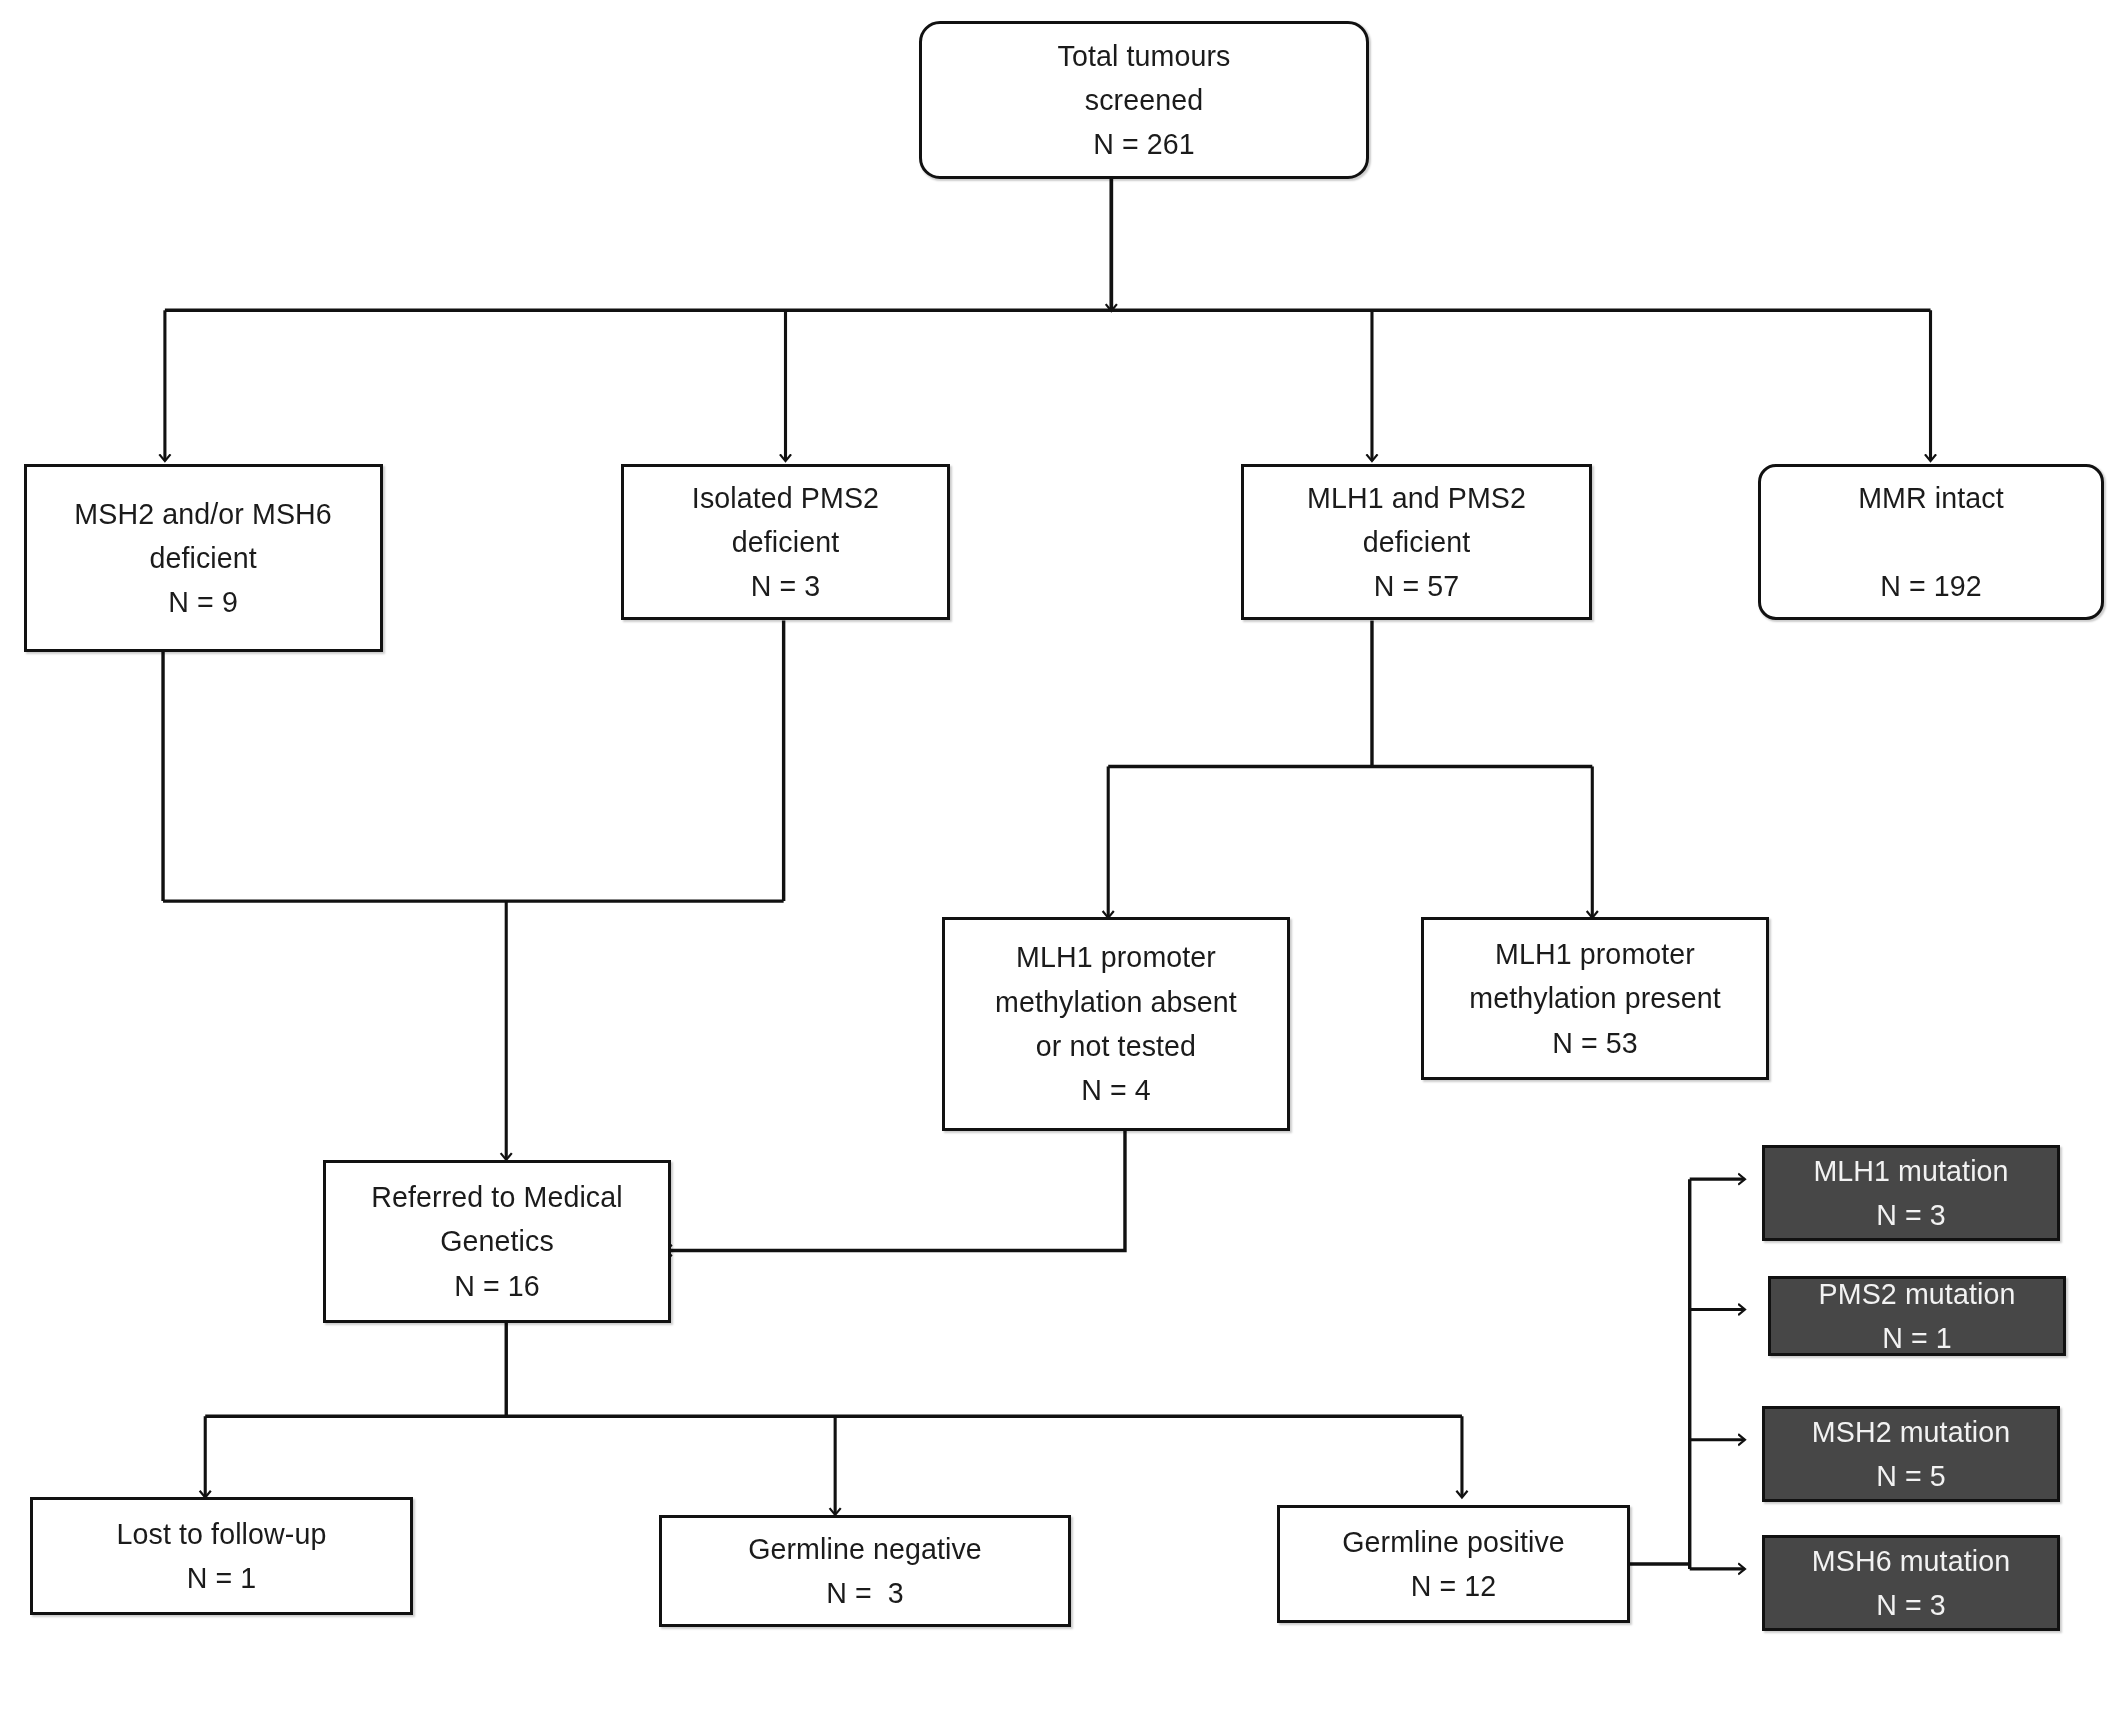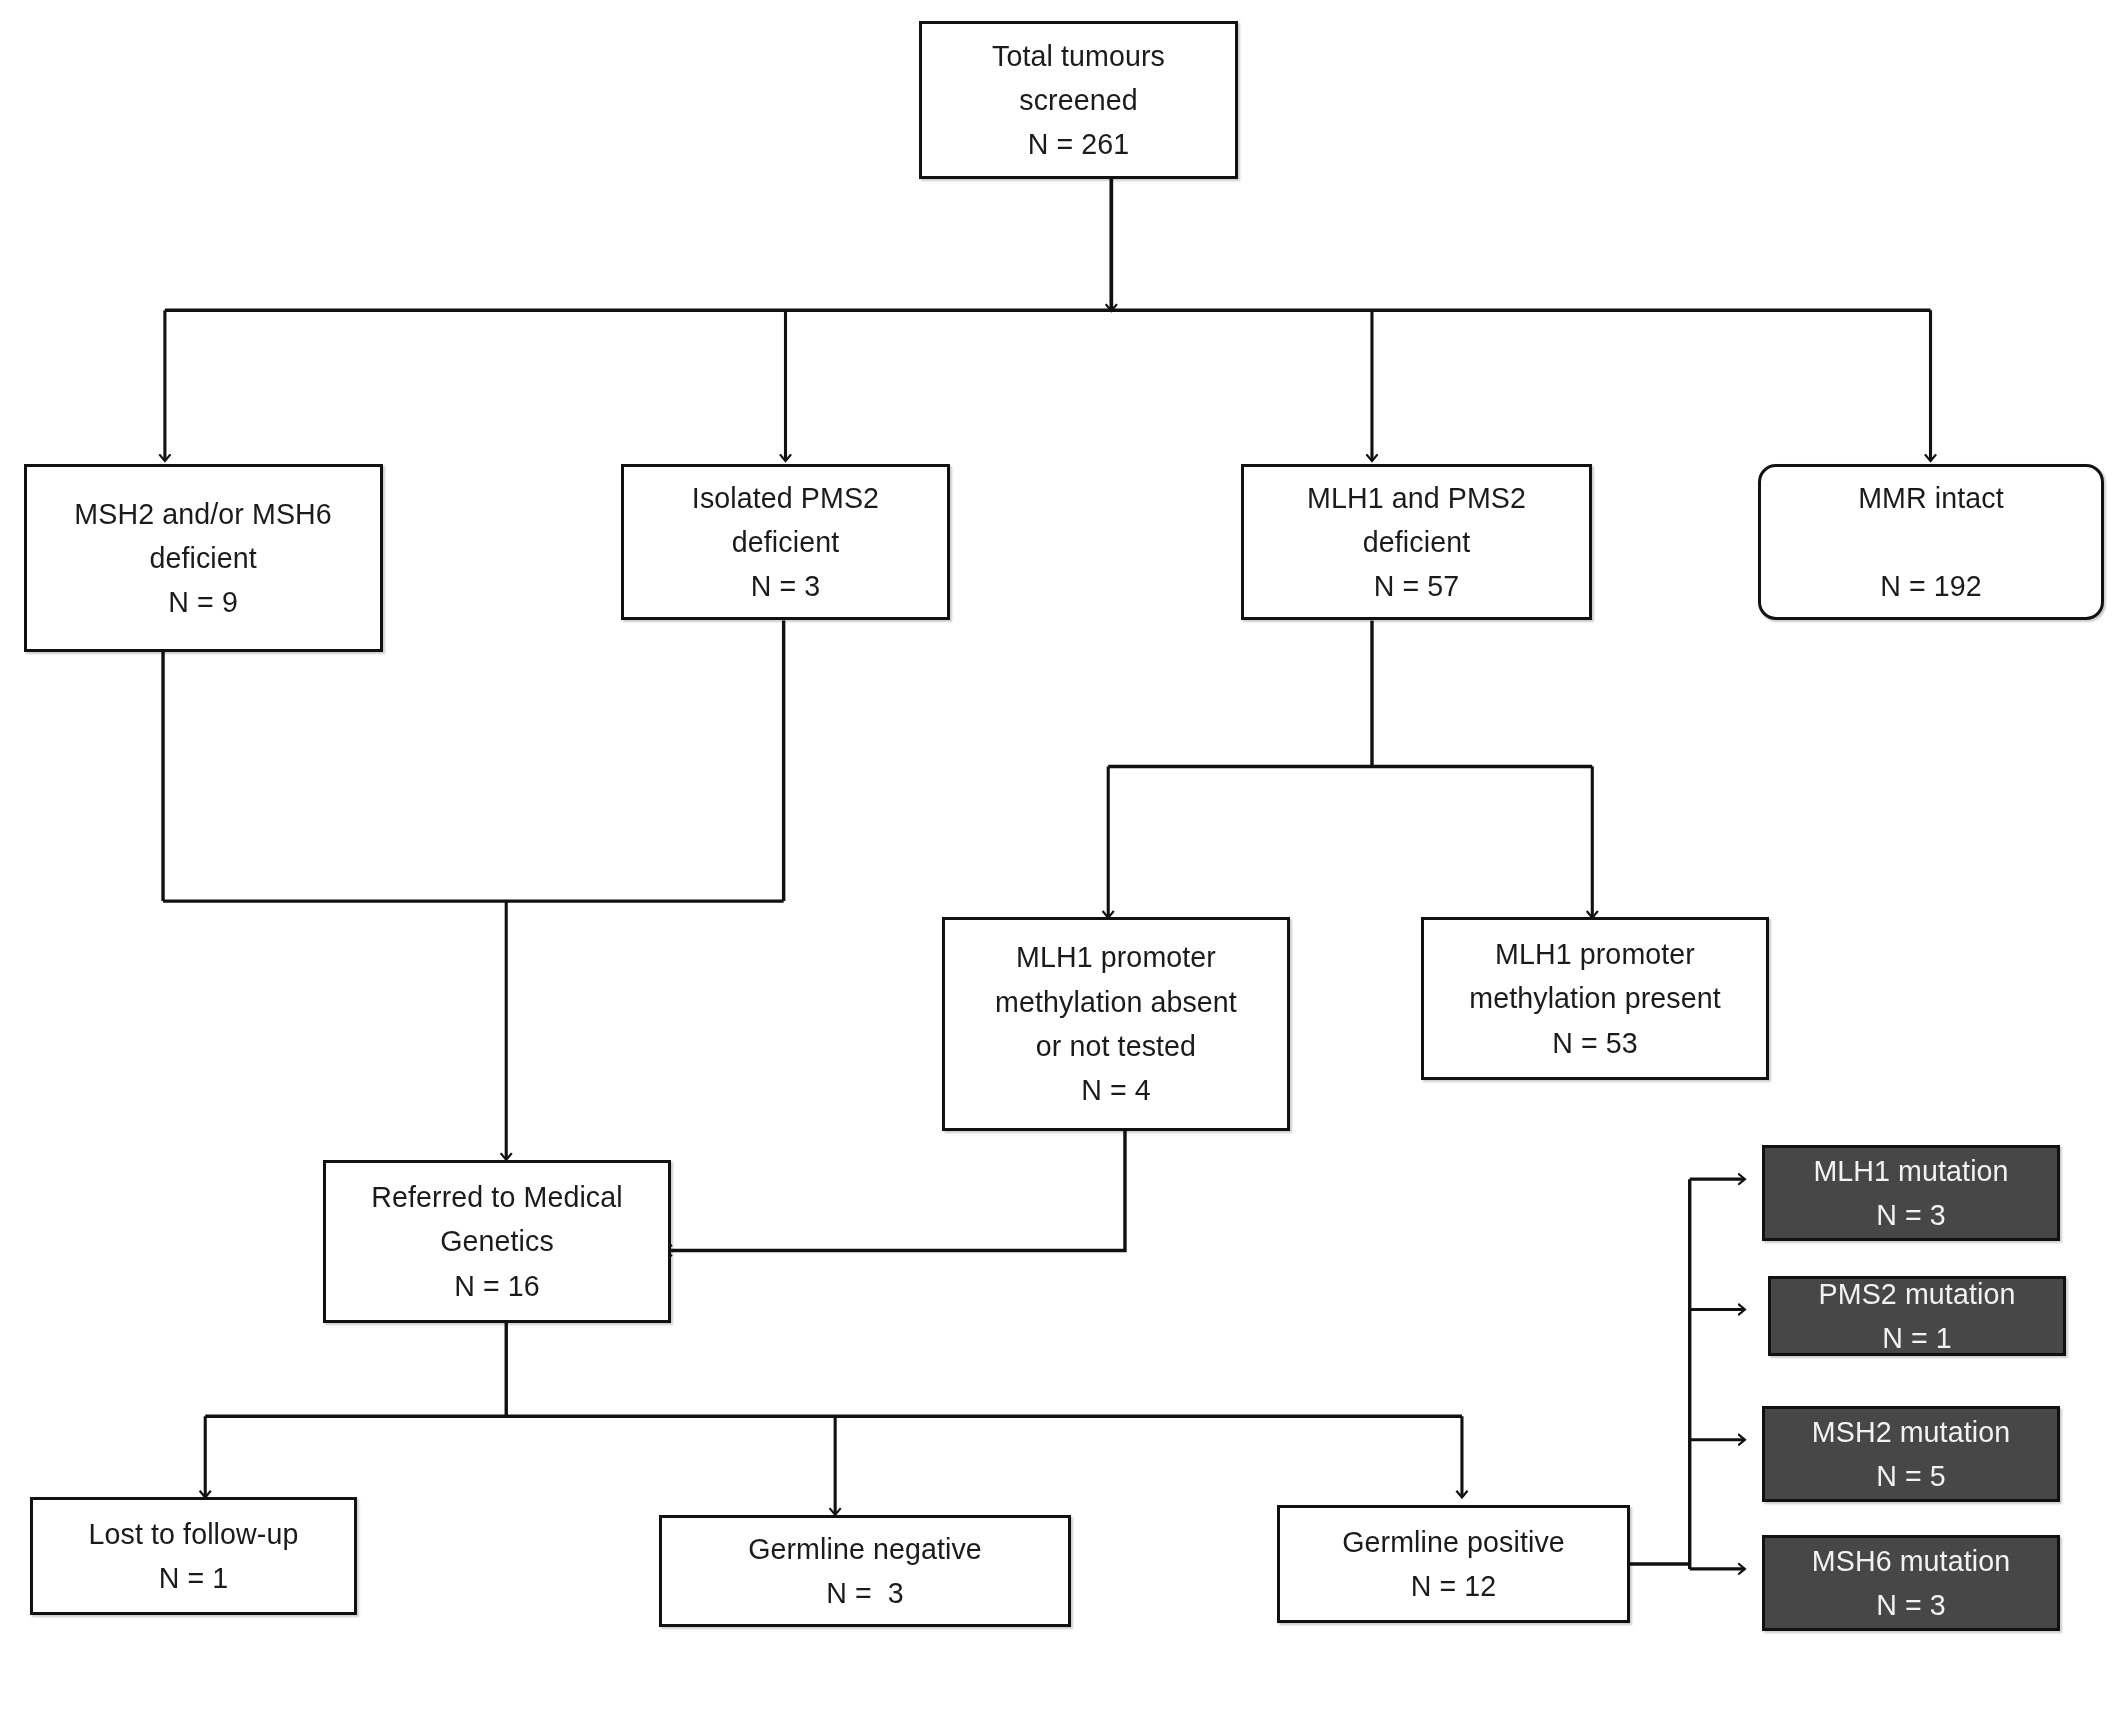--- a/index.html
+++ b/index.html
@@ -97,21 +97,21 @@
       <path d="M 2722 1900 L 2722 2528"></path>
     </g>
     <g fill="none" stroke="#111111" stroke-width="5" marker-end="url(#ah)">
       <path d="M 2722 1900 L 2810 1900"></path>
       <path d="M 2722 2110 L 2810 2110"></path>
       <path d="M 2722 2320 L 2810 2320"></path>
       <path d="M 2722 2528 L 2810 2528"></path>
     </g>
   </svg>
 
-  <div class="node" style="left:919px;top:21px;width:319px;height:158px;">
+  <div class="node" style="left:919px;top:21px;width:450px;height:158px;border-radius:21px;">
     <span class="ln">Total tumours</span>
     <span class="ln">screened</span>
     <span class="ln">N = 261</span>
   </div>
 
   <div class="node" style="left:23.6px;top:464px;width:359px;height:188px;">
     <span class="ln">MSH2 and/or MSH6</span>
     <span class="ln">deficient</span>
     <span class="ln">N = 9</span>
   </div>
@@ -146,21 +146,21 @@
     <span class="ln">methylation present</span>
     <span class="ln">N = 53</span>
   </div>
 
   <div class="node" style="left:323px;top:1160px;width:348px;height:163px;text-align:center;">
     <span class="ln">Referred to Medical</span>
     <span class="ln">Genetics</span>
     <span class="ln">N = 16</span>
   </div>
 
-  <div class="node" style="left:30px;top:1497px;width:327px;height:118px;">
+  <div class="node" style="left:30px;top:1497px;width:383px;height:118px;">
     <span class="ln">Lost to follow-up</span>
     <span class="ln">N = 1</span>
   </div>
 
   <div class="node" style="left:659px;top:1515px;width:412px;height:112px;">
     <span class="ln">Germline negative</span>
     <span class="ln">N =  3</span>
   </div>
 
   <div class="node" style="left:1277px;top:1497px;width:353px;height:118px;margin-top:8px;">

